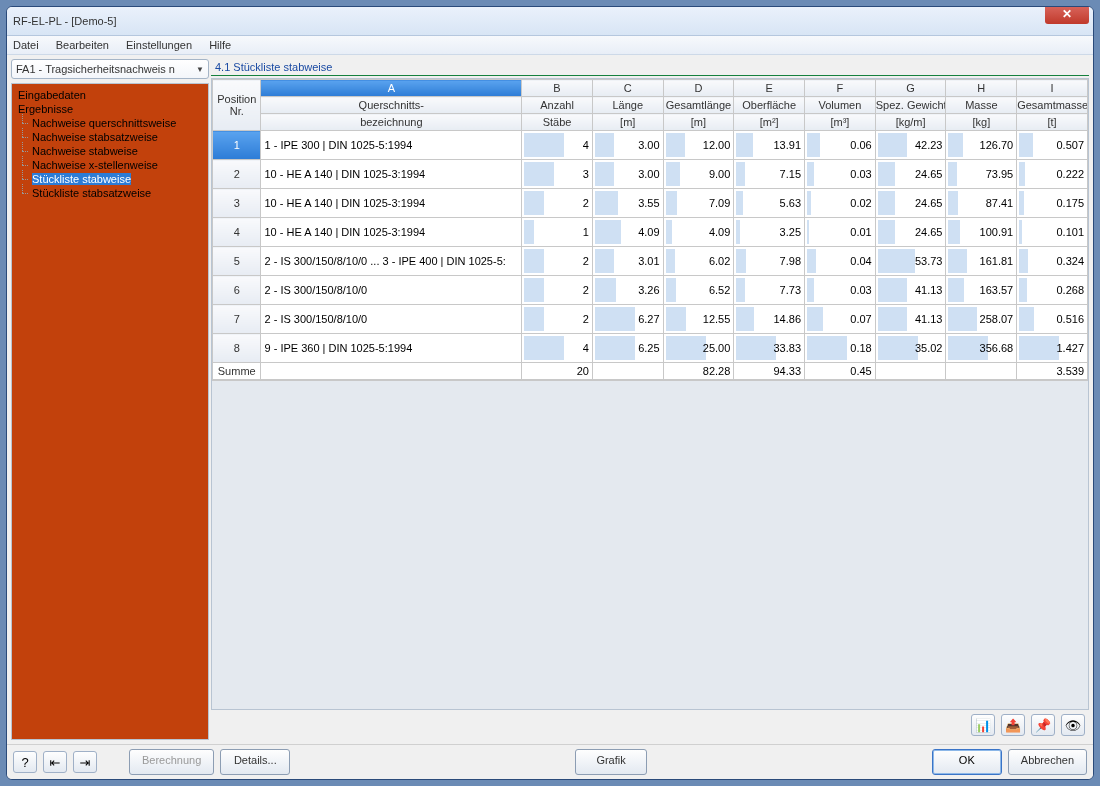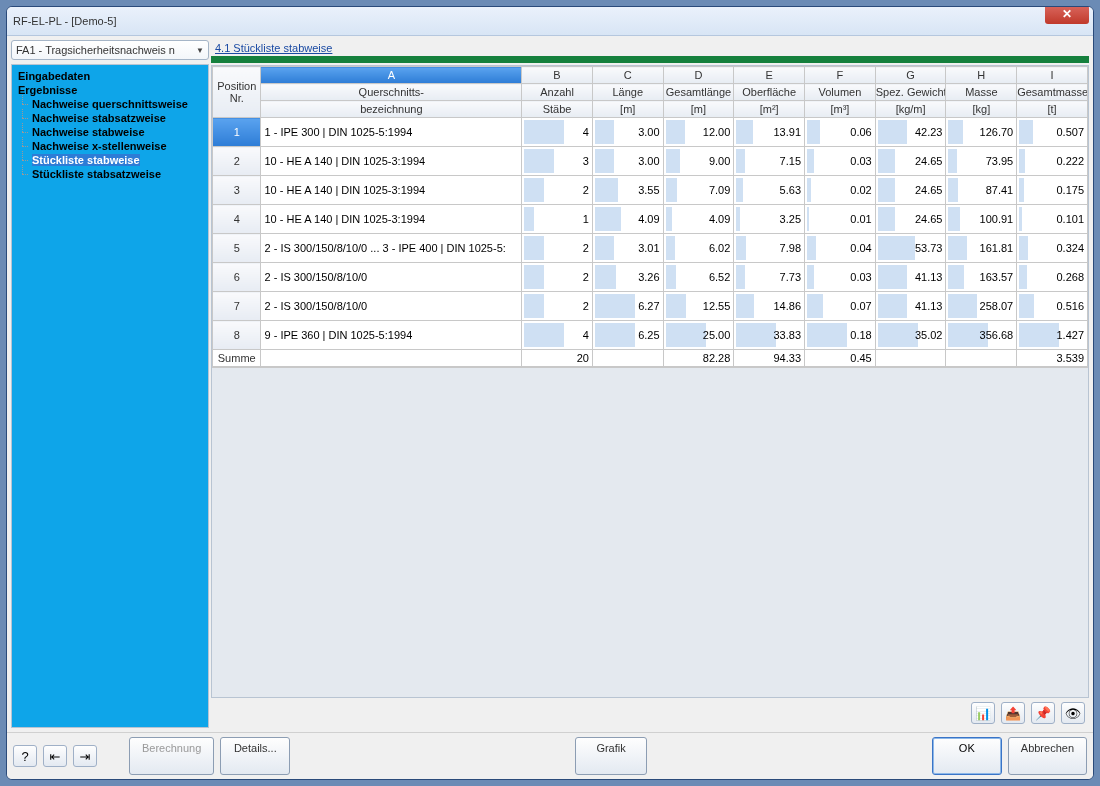--- a/index.html
+++ b/index.html
@@ -73,25 +73,24 @@
     overflow: hidden;
     white-space: nowrap;
   }
   .combo .arrow {
     margin-left: auto;
     font-size: 8px;
     color: #444;
   }
   .tree {
     flex: 1;
-    background: #0ea5e9;
+    background: #c2410c;
     border: 1px solid #b8c4d2;
     padding: 4px 2px;
     overflow: auto;
-    font-weight: bold;
   }
   .tree .root { color: #000; padding: 1px 4px; }
   .tree .child {
     padding: 1px 4px 1px 18px;
     color: #000;
     position: relative;
     white-space: nowrap;
   }
   .tree .child::before {
     content: "";
@@ -114,23 +113,22 @@
   }
   .right-panel {
     flex: 1;
     display: flex;
     flex-direction: column;
     min-width: 0;
   }
   .section-title {
     color: #1a4aa3;
     padding: 2px 4px;
-    border-bottom: 7px solid #15803d;
+    border-bottom: 1px solid #15803d;
     margin-bottom: 2px;
-    text-decoration: underline;
   }
   .grid-wrap {
     flex: 1;
     border: 1px solid #b8c4d2;
     background: #e4e9ef;
     overflow: hidden;
     display: flex;
     flex-direction: column;
   }
   table.grid {
@@ -216,21 +214,21 @@
     padding: 4px 6px;
     gap: 6px;
     background: #f0f0f0;
     border-top: 1px solid #d0d0d0;
   }
   .btn {
     background: linear-gradient(#fefefe,#e3e9f1);
     border: 1px solid #8c9db3;
     border-radius: 3px;
     padding: 2px 12px;
-    height: 38px;
+    height: 26px;
     color: #333;
     min-width: 70px;
     text-align: center;
     line-height: 16px;
   }
   .btn.disabled { color: #999; }
   .btn.primary {
     border-color: #3a74c7;
     box-shadow: 0 0 0 1px #8cb7e8 inset;
     color: #000;
@@ -244,20 +242,26 @@
 </head>
 <body>
 
 <div class="window">
 
   <div class="titlebar">
     <span class="title">RF-EL-PL - [Demo-5]</span>
     <div class="close-btn">✕</div>
   </div>
 
+  <div class="menubar">
+    <span>Datei</span>
+    <span>Bearbeiten</span>
+    <span>Einstellungen</span>
+    <span>Hilfe</span>
+  </div>
 
   <div class="content">
 
     <div class="left-panel">
       <div class="combo">
         <span>FA1 - Tragsicherheitsnachweis n</span>
         <span class="arrow">▼</span>
       </div>
 
       <div class="tree">

